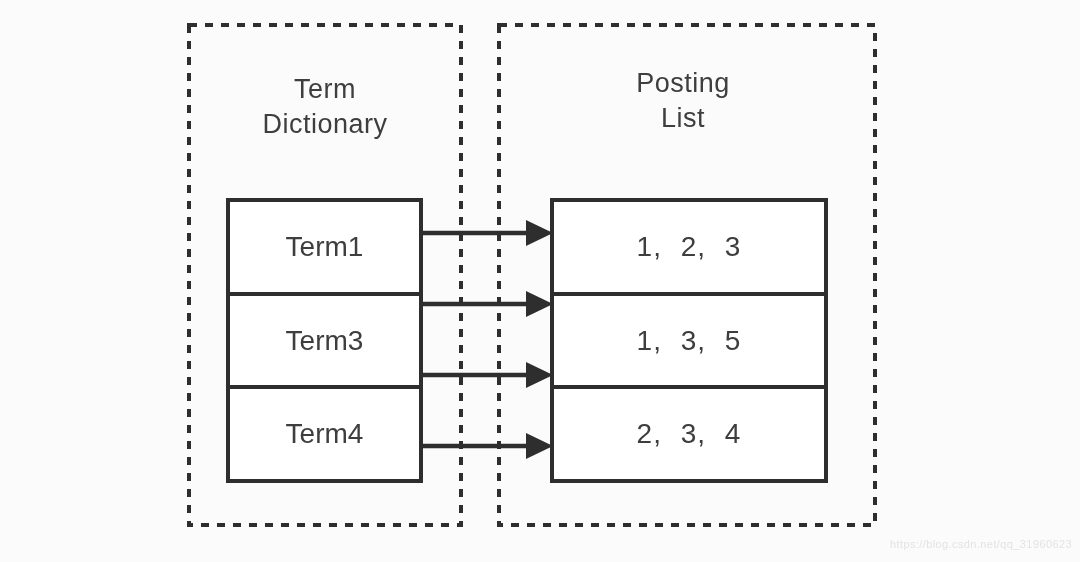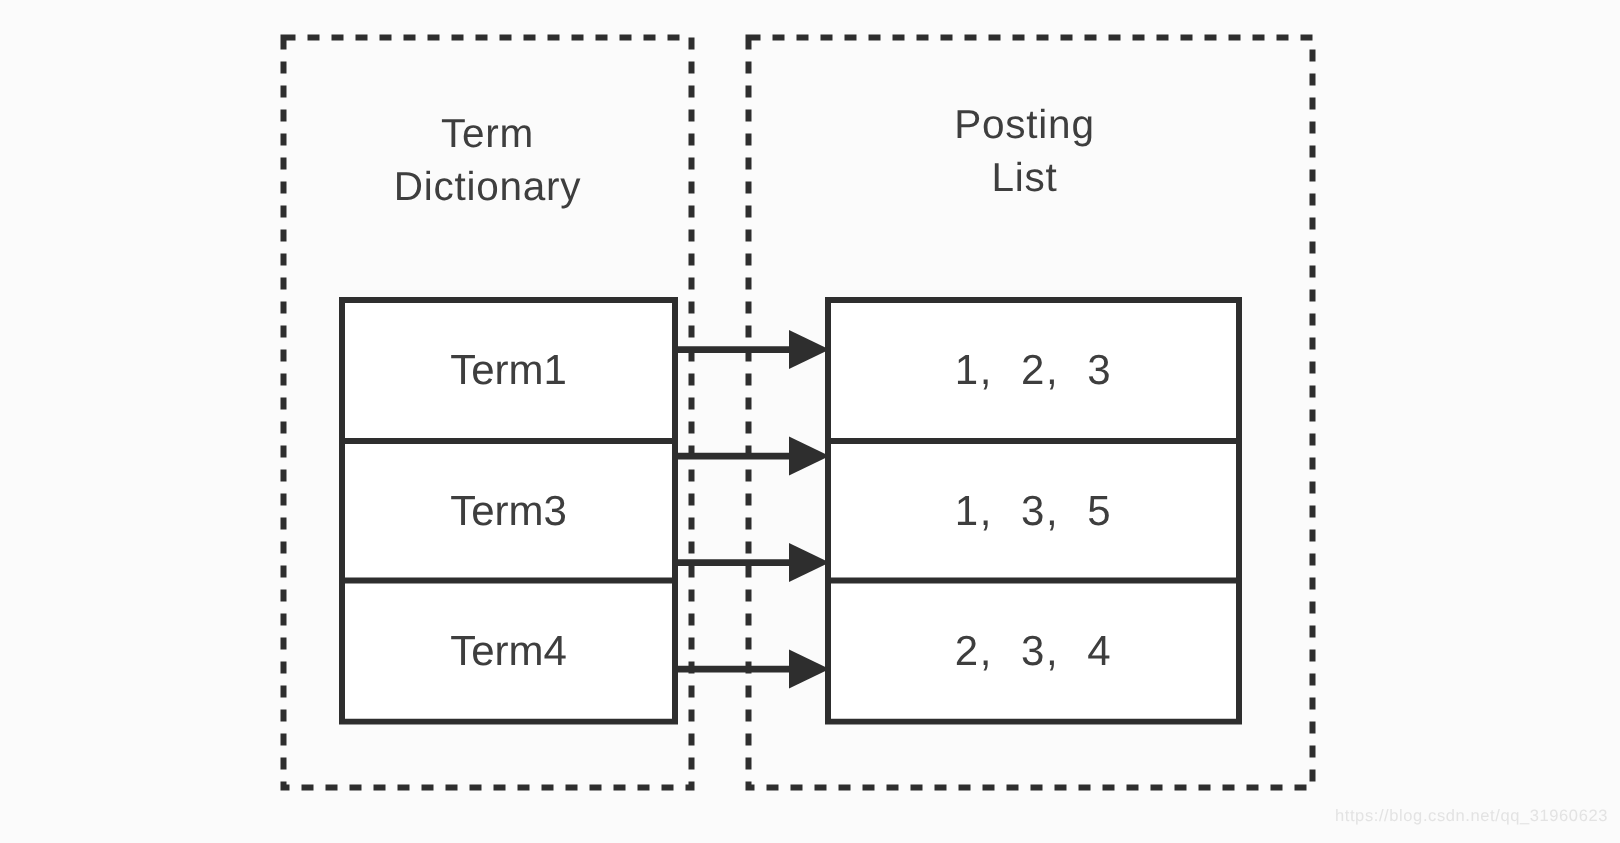--- a/index.html
+++ b/index.html
@@ -35,21 +35,21 @@
   .title-line { display: block; }
   .box-table {
     position: absolute;
     top: 198px;
     height: 285px;
     border: 4px solid var(--line);
     background: var(--box-bg);
     display: flex;
     flex-direction: column;
   }
-  #dict-table { left: 226px; width: 226px; }
+  #dict-table { left: 226px; width: 197px; }
   #post-table { left: 550px; width: 278px; }
   .box-row {
     flex: 1;
     display: flex;
     align-items: center;
     justify-content: center;
     font-size: 28px;
     color: var(--text);
     border-top: 4px solid var(--line);
     background: var(--box-bg);

